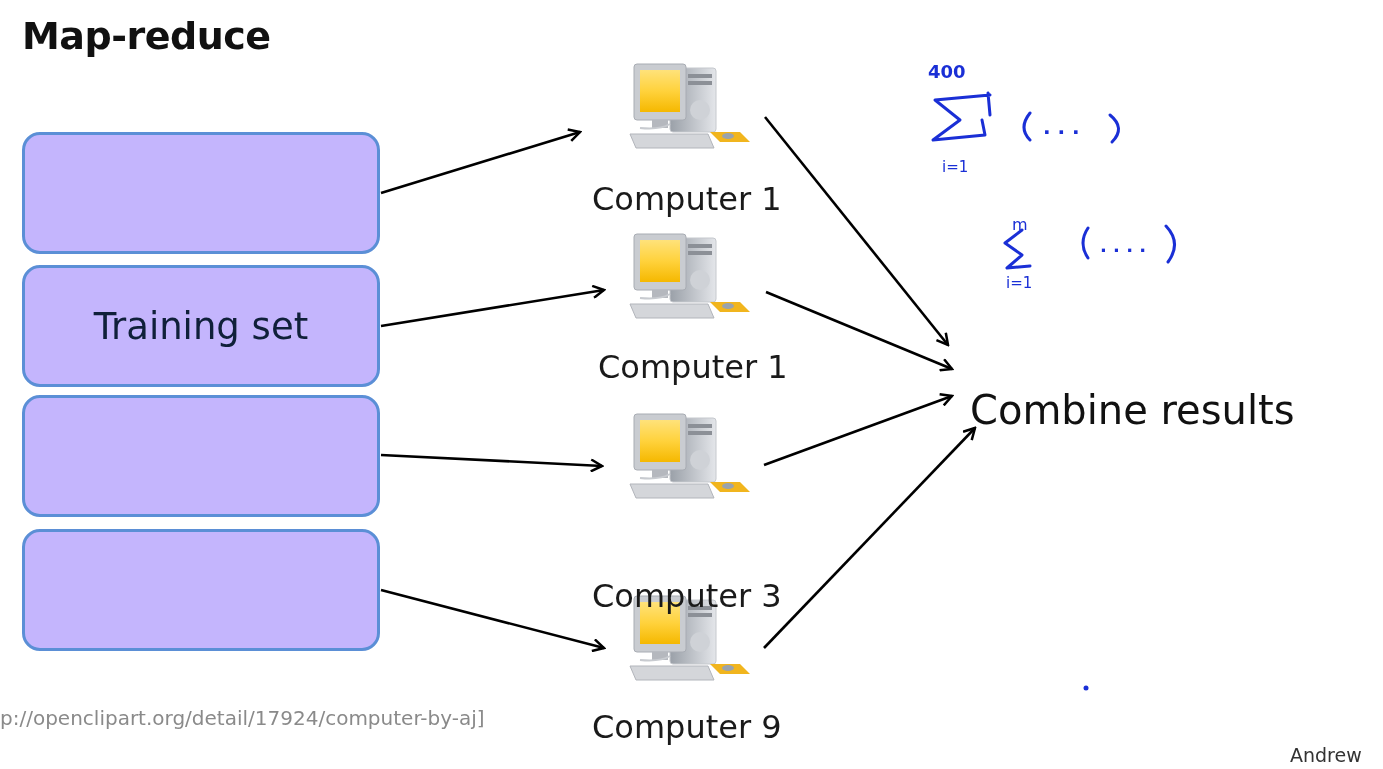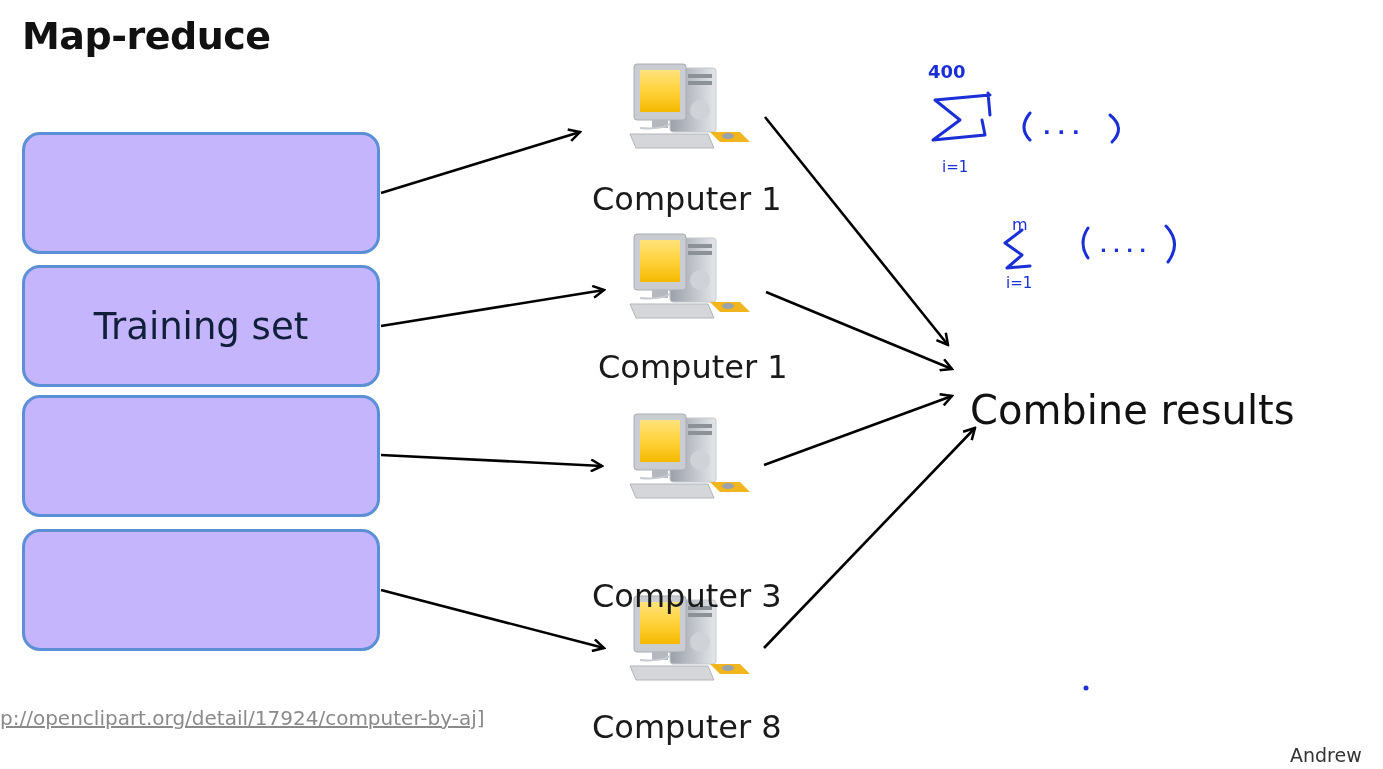--- a/index.html
+++ b/index.html
@@ -5,21 +5,21 @@
   html, body { margin:0; padding:0; }
   body { width:1383px; height:769px; background:#ffffff; position:relative; overflow:hidden;
          font-family:"DejaVu Sans", "Liberation Sans", sans-serif; }
   .title { position:absolute; left:22px; top:14px; font-size:38px; font-weight:bold; color:#111; letter-spacing:-0.5px; }
   .box { position:absolute; left:22px; width:358px; background:#c4b5fd; border:3px solid #5b8fd6;
          border-radius:18px; box-sizing:border-box; display:flex; align-items:center; justify-content:center; }
   .box span { font-size:37px; color:#10203a; }
   .comp { position:absolute; width:160px; height:100px; }
   .comp-label { position:absolute; font-size:32px; color:#1a1a1a; white-space:nowrap; }
   .combine { position:absolute; left:970px; top:353px; font-size:40px; color:#111;margin-top:34px; }
-  .credit { position:absolute; left:0px; top:706px; font-size:20px; color:#8a8a8a;text-decoration:underline; }
+  .credit { position:absolute; left:0px; top:706px; font-size:20px; color:#8a8a8a; }
   .author { position:absolute; left:1290px; top:744px; font-size:19px; color:#333; }
   svg.overlay { position:absolute; left:0; top:0; }
 </style>
 </head>
 <body>
 
 <div class="title">Map-reduce</div>
 
 <div class="box" style="top:132px;height:122px;">
     <span></span>
@@ -70,21 +70,21 @@
 <svg class="comp" style="left:600px;top:412px;">
     <use href="#computer"></use>
   </svg>
 <svg class="comp" style="left:600px;top:594px;">
     <use href="#computer"></use>
   </svg>
 
 <div class="comp-label" style="left:592px;top:180px;">Computer 1</div>
 <div class="comp-label" style="left:598px;top:348px;">Computer 1</div>
 <div class="comp-label" style="left:592px;top:529px;margin-top:48px;">Computer 3</div>
-<div class="comp-label" style="left:592px;top:708px;">Computer 8</div>
+<div class="comp-label" style="left:592px;top:708px;">Computer 9</div>
 
 <div class="combine">Combine results</div>
 
 <svg class="overlay" width="1383" height="769">
   <defs>
     <marker id="ah" markerWidth="14" markerHeight="14" refX="12" refY="7" orient="auto" markerUnits="userSpaceOnUse">
       <path d="M1 1 L12 7 L1 13" fill="none" stroke="#000" stroke-width="2.5"></path>
     </marker>
   </defs>
   <g stroke="#000" stroke-width="2.6" fill="none">

